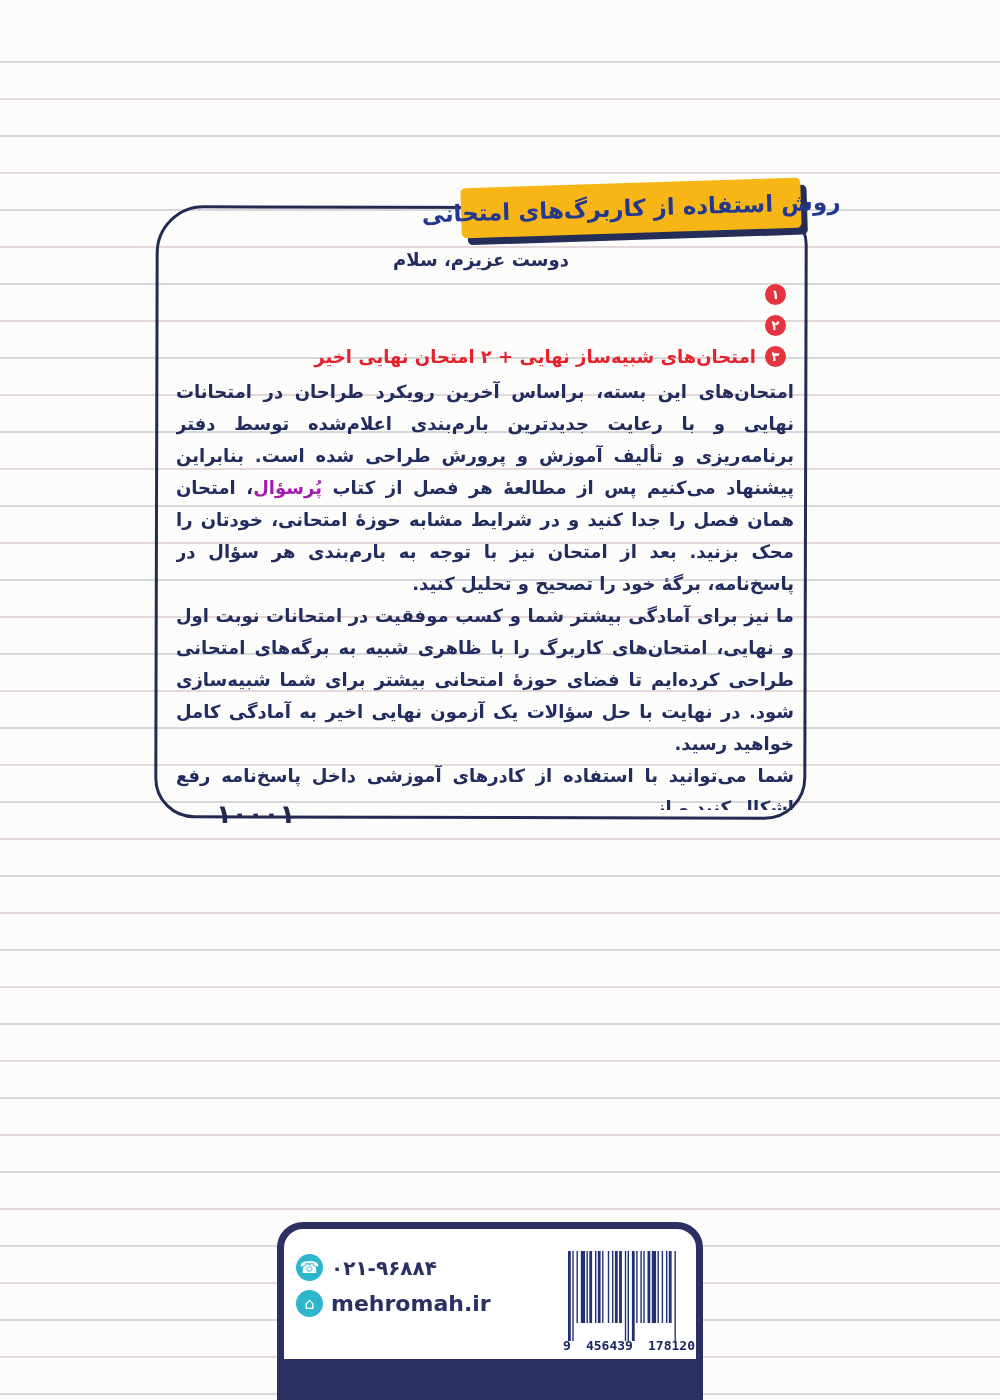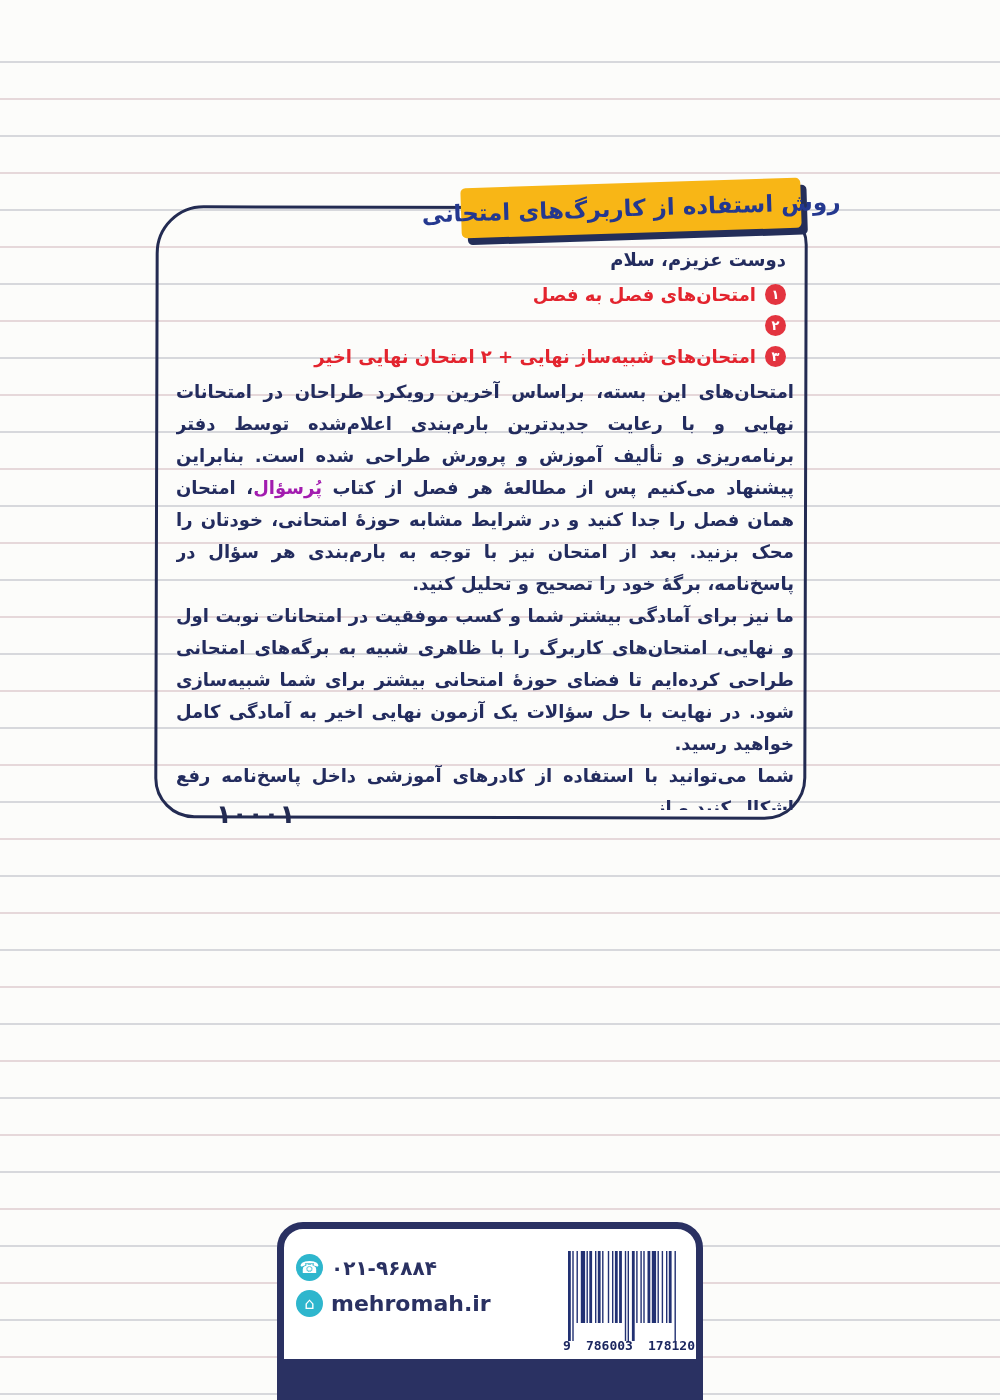--- a/index.html
+++ b/index.html
@@ -33,21 +33,21 @@
   .doodle {
     position:absolute; left:180px; top:799px; z-index:2;
     font-size:26px; font-weight:bold; color:#232b52; letter-spacing:4px;margin-left:36px;
   }
 
   .letter-content {
     position:absolute; left:176px; top:244px; width:618px; height:566px;
     direction:rtl; color:#232c5e; font-weight:bold;
     font-size:18px; line-height:32px; z-index:2; overflow:hidden;
   }
-  .greeting, .intro { text-align:right; padding-right:8px; }
+  .greeting, .intro { text-align:center; padding-right:8px; }
   .exam-list { padding-right:8px; margin:3px 0 4px; }
   .exam-item { display:flex; align-items:center; gap:9px; height:31px; color:#e3242e; }
   .badge {
     width:21px; height:21px; border-radius:50%; background:#e3343f; color:#fff;
     font-size:13px; line-height:21px; display:flex; align-items:center; justify-content:center;
     flex:0 0 21px;
   }
   .para { text-align:justify; }
   .red  { color:#a21caf; }
 
@@ -90,21 +90,20 @@
 
 <div class="letter-box"></div>
 <div class="doodle">۱٠٠٠۱</div>
 
 <div class="letter-content">
   <div class="greeting">دوست عزیزم، سلام</div>
 
   <div class="exam-list">
     <div class="exam-item">
       <span class="badge">۱</span>
-      <span>امتحان‌های فصل به فصل</span>
     </div>
     <div class="exam-item">
       <span class="badge">۲</span>
     </div>
     <div class="exam-item">
       <span class="badge">۳</span>
       <span>امتحان‌های شبیه‌ساز نهایی + ۲ امتحان نهایی اخیر</span>
     </div>
   </div>
 
@@ -155,17 +154,17 @@
         <rect x="87.5" y="0" width="2.8" height="72" fill="#223173"></rect>
         <rect x="91.8" y="0" width="4.3" height="72" fill="#223173"></rect>
         <rect x="97.5" y="0" width="1.4" height="72" fill="#223173"></rect>
         <rect x="101.7" y="0" width="1.4" height="72" fill="#223173"></rect>
         <rect x="106.0" y="0" width="1.4" height="72" fill="#223173"></rect>
         <rect x="108.8" y="0" width="2.8" height="72" fill="#223173"></rect>
         <rect x="114.5" y="0" width="1.4" height="90" fill="#223173"></rect>
       </svg>
     <div class="barcode-digits">
       <span>9</span>
-      <span>786003</span>
+      <span>456439</span>
       <span>178120</span>
     </div>
   </div>
 </div>
 
 </body></html>

